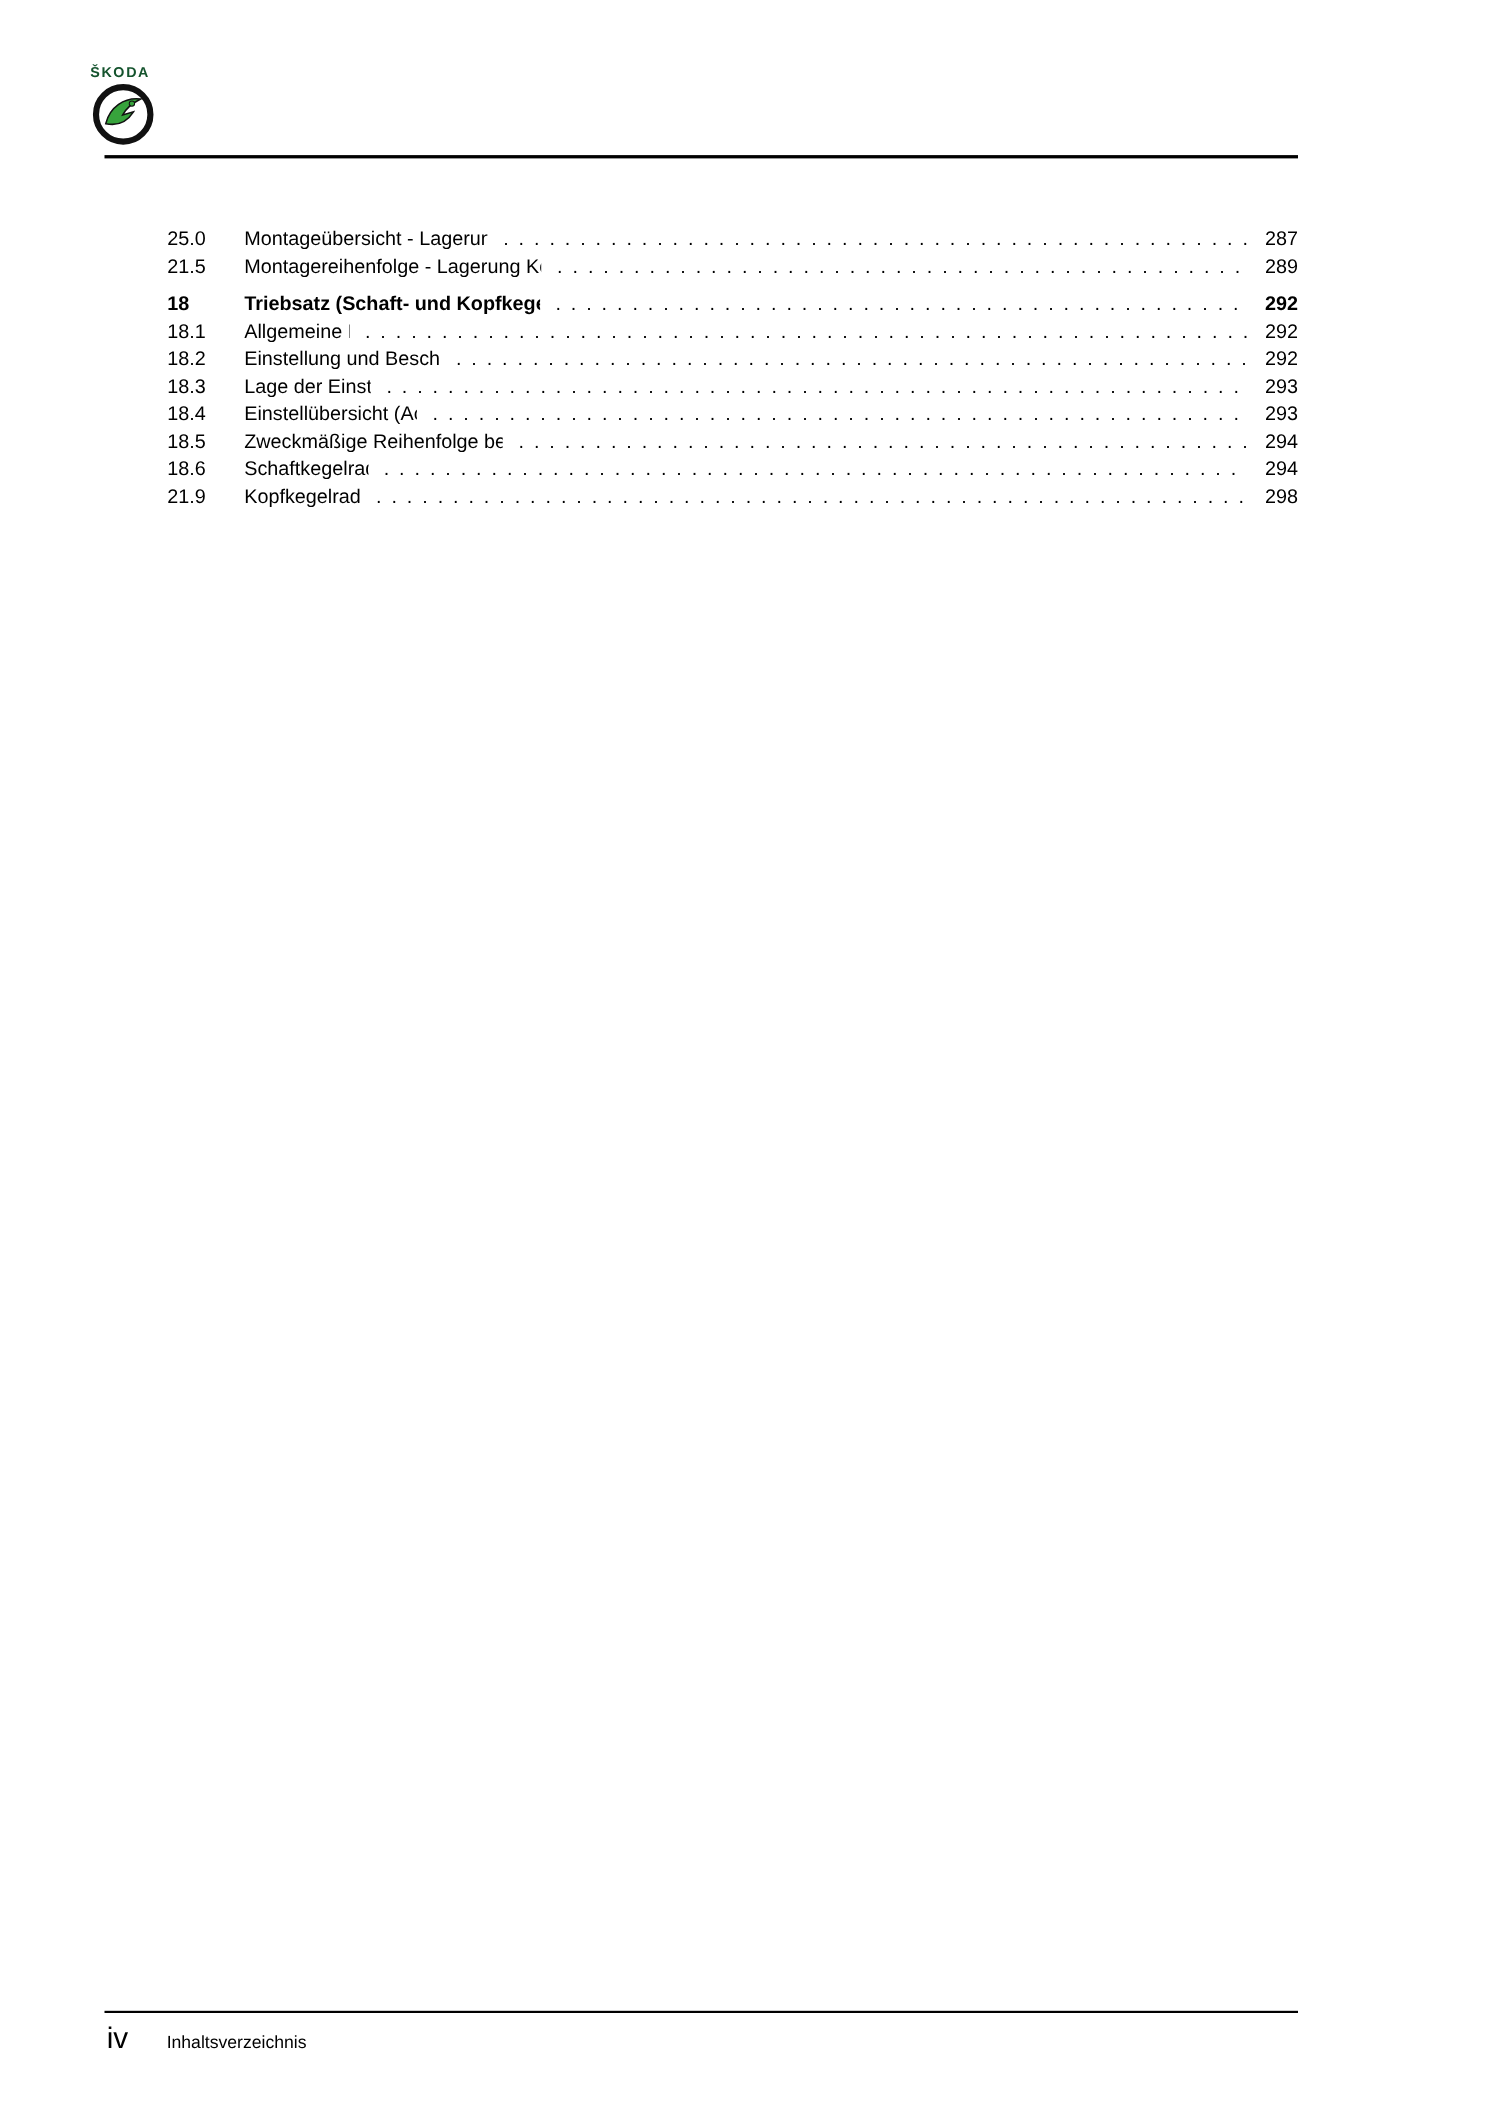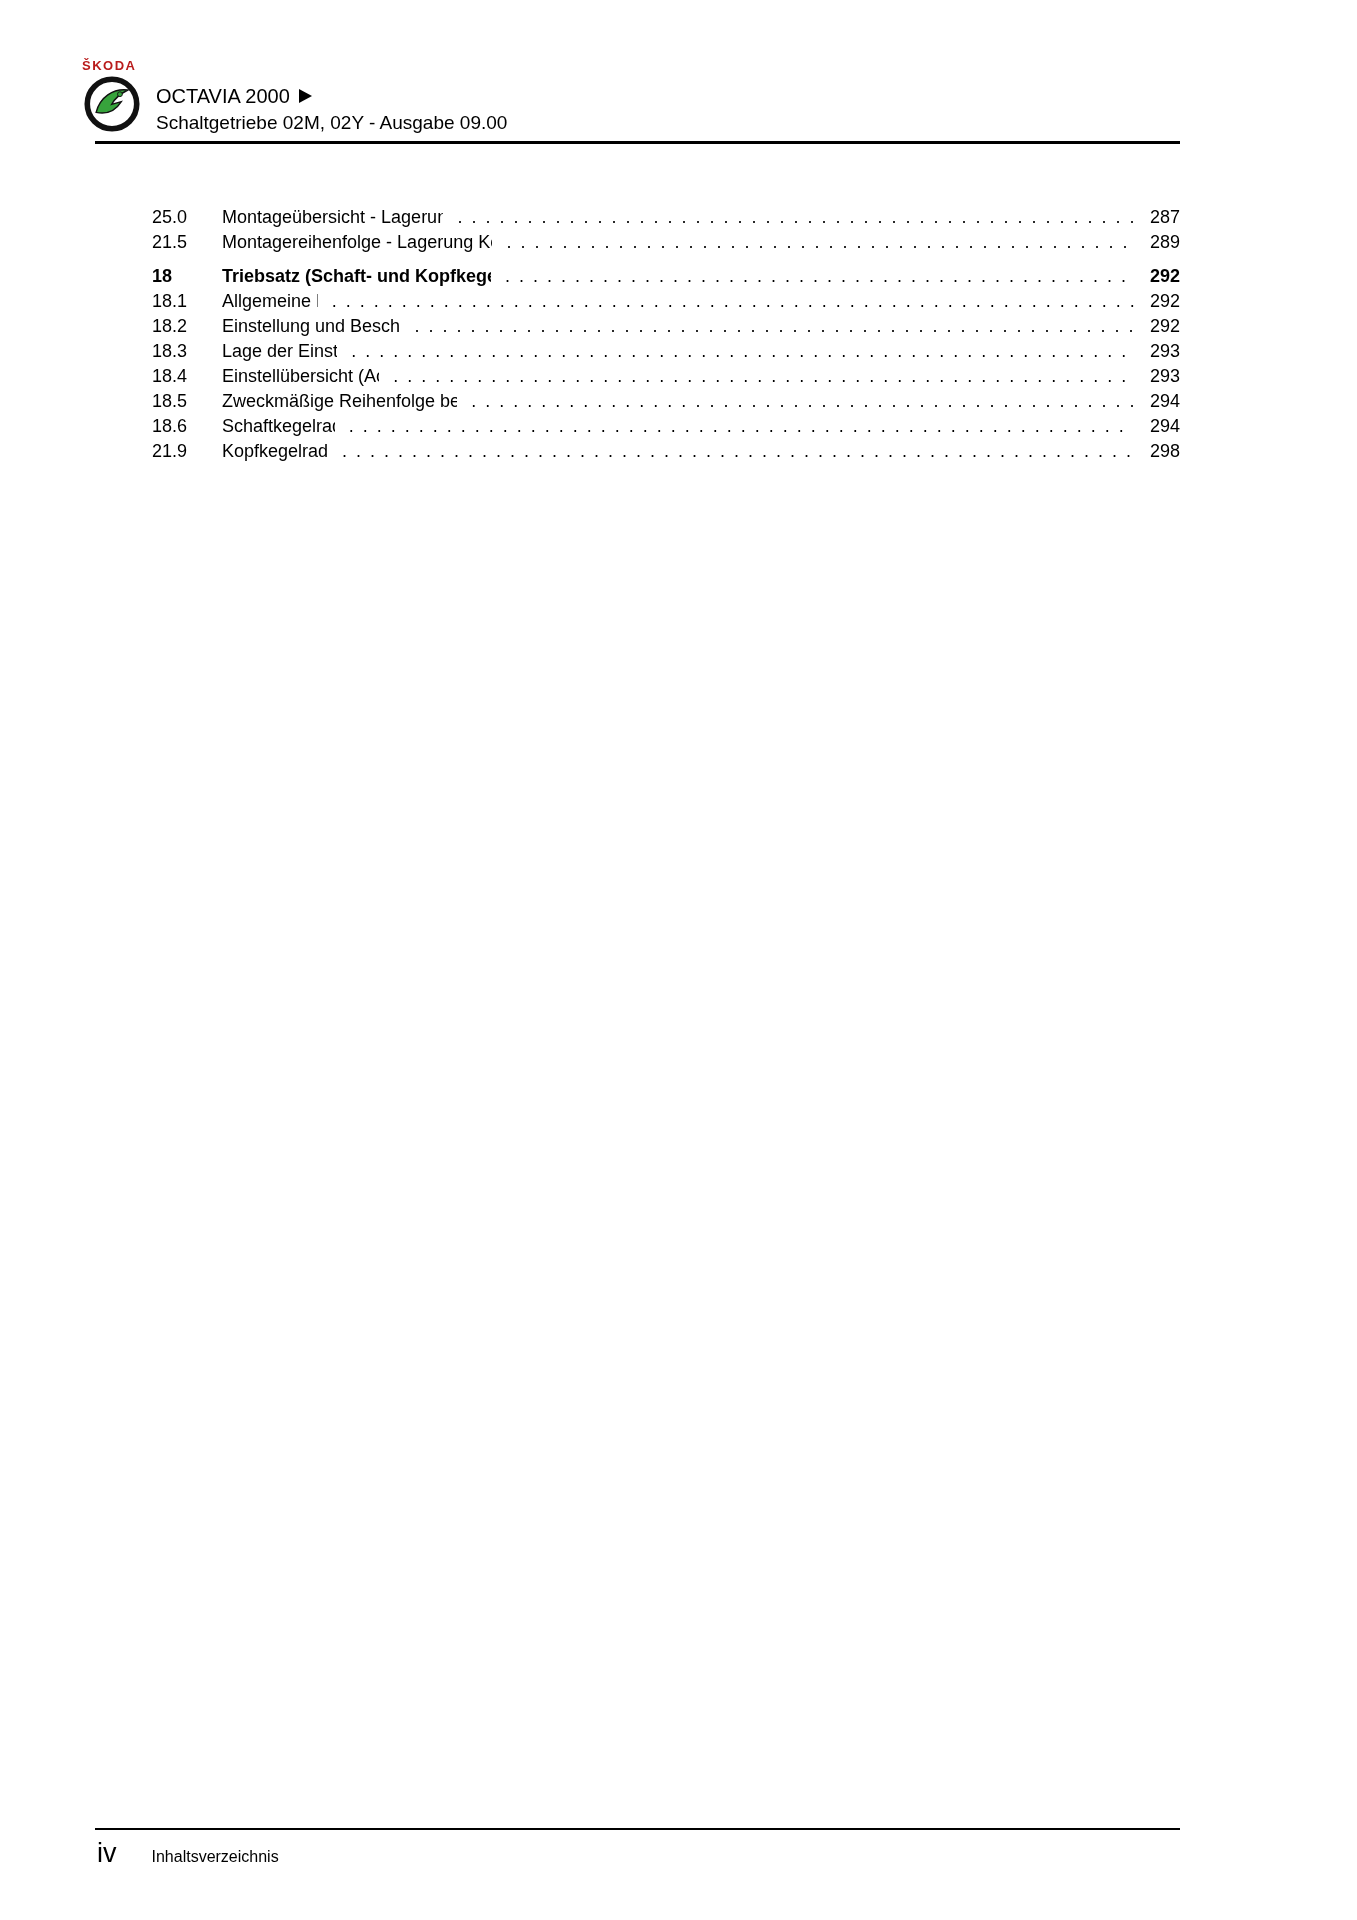--- a/index.html
+++ b/index.html
@@ -9,21 +9,21 @@
     width: 1357px;
     height: 1920px;
     background: #ffffff;
     font-family: "Liberation Sans", sans-serif;
     color: #000000;
     overflow: hidden;
   }
 
   
   .brand { position: absolute; left: 82px; top: 58px; width: 70px; }
-  .brand-name { font-size: 13px; font-weight: bold; letter-spacing: 1.5px; color: #b91c1c; }
+  .brand-name { font-size: 13px; font-weight: bold; letter-spacing: 1.5px; color: #14532d; }
   .logo { display: block; margin-top: 3px; margin-left: 2px; }
 
   
   .titles { position: absolute; left: 156px; top: 84px; }
   .model-line { font-size: 20px; line-height: 24px; display: flex; align-items: center; }
   .model-arrow {
     display: inline-block; width: 0; height: 0; margin-left: 9px;
     border-left: 13px solid #000;
     border-top: 7px solid transparent;
     border-bottom: 7px solid transparent;
@@ -65,27 +65,20 @@
 
   <div class="brand">
     <div class="brand-name">ŠKODA</div>
     <svg class="logo" width="56" height="56" viewBox="0 0 60 60" aria-hidden="true">
       <circle cx="30" cy="30" r="26.5" fill="#ffffff" stroke="#111111" stroke-width="6"></circle>
       <path fill="#37A33C" d="M13 39 C17 23 31 13 47 15 C39 19 33 24 29.5 30.5 L40 27.5 C34 37 25 41.5 13 39 Z" stroke="#111111" stroke-width="1.5"></path>
       <circle fill="#37A33C" cx="38.5" cy="19.5" r="2.6" stroke="#111111" stroke-width="1"></circle>
     </svg>
   </div>
 
-  <div class="titles">
-    <div class="model-line">
-      <span>OCTAVIA 2000</span>
-      <span class="model-arrow"></span>
-    </div>
-    <div class="subtitle">Schaltgetriebe 02M, 02Y - Ausgabe 09.00</div>
-  </div>
 
   <div class="header-rule"></div>
 
   <div class="toc">
   <div class="toc-row">
     <span class="toc-num">25.0</span>
     <span class="toc-title">Montageübersicht - Lagerung Kopfkegelrad/Antriebswelle</span>
     <span class="toc-leader"></span>
     <span class="toc-page">287</span>
   </div>

